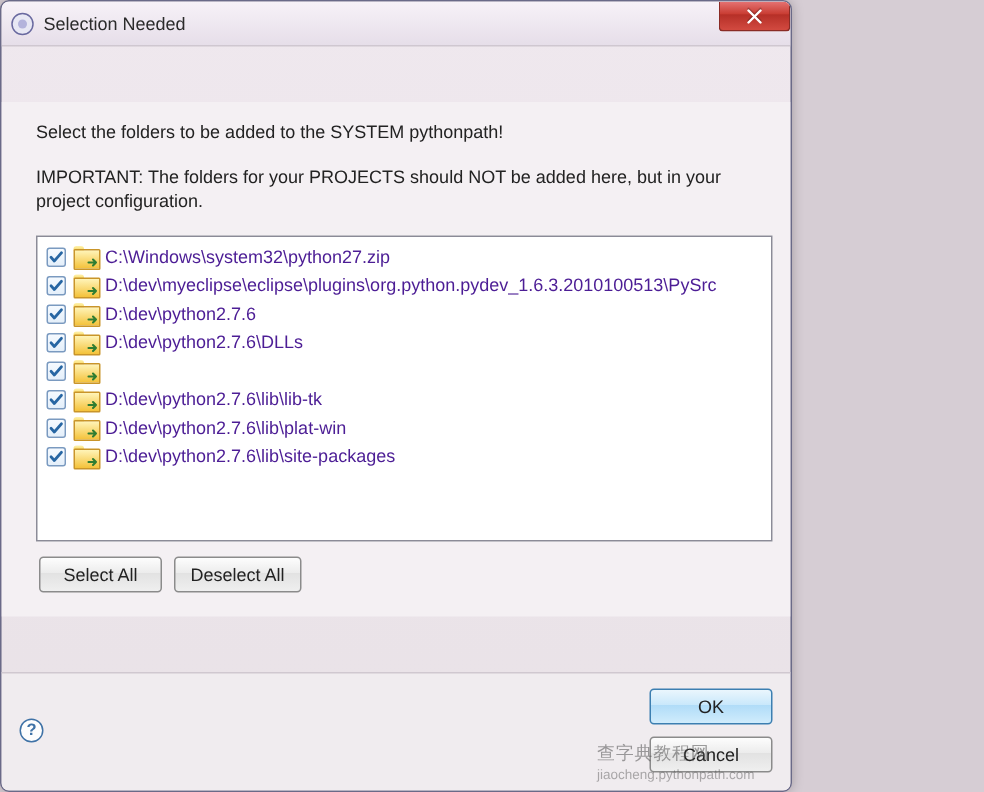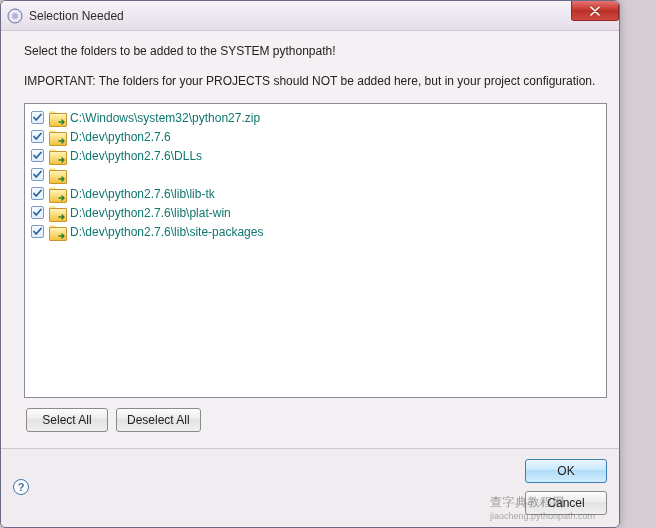--- a/index.html
+++ b/index.html
@@ -5,28 +5,29 @@
   * { box-sizing: border-box; }
   html, body {
     margin: 0; padding: 0;
     width: 656px; height: 528px;
     font-family: "Segoe UI", Tahoma, sans-serif;
     font-size: 12px;
     background: #d6cdd4;
     overflow: hidden;
   }
   .window {
-    width: 620px; height: 528px;
+    width: 528px; height: 528px;
     background: linear-gradient(#efe8ee,#e9e2e7);
     border: 1px solid #6a6a88;
     border-radius: 6px;
     box-shadow: 0 0 8px rgba(0,0,0,0.25);
     display: flex; flex-direction: column;
     position: relative;
     overflow: hidden;
+    gap: 37px;
   }
   .titlebar {
     height: 30px;
     background: linear-gradient(#f7f2f8,#e6dee9);
     border-bottom: 1px solid #cfc7d0;
     display: flex; align-items: center;
     padding: 0 6px;
     position: relative;
   }
   .titlebar .appicon {
@@ -101,21 +102,21 @@
     position: absolute; left: 0; top: 2px;
     width: 16px; height: 12px;
     background: linear-gradient(#fff4b8,#f4c23a);
     border: 0.5px solid #c9952a;
     border-radius: 1px;
   }
   .foldericon .arrow {
     position: absolute; right: -1px; bottom: -1px;
     width: 8px; height: 8px;
   }
-  .path { color: #0f766e; font-size: 12px; }
+  .path { color: #4c1d95; font-size: 12px; }
   .selectbtns {
     display: flex; 
     gap: 8px;
     padding: 10px 2px 8px 2px;
   }
   .btn {
     min-width: 82px; height: 24px;
     background: linear-gradient(#fdfdfd,#ececec 45%,#e2e2e2 46%,#efefef);
     border: 1px solid #8b8b8b;
     border-radius: 3px;
@@ -207,20 +208,35 @@
               <path d="M2 5.5 L4.2 8 L9 2.5" fill="none" stroke="#2766a3" stroke-width="1.8" stroke-linecap="round" stroke-linejoin="round"></path>
             </svg>
           </span>
           <span class="foldericon">
             <span class="tab"></span>
             <span class="body"></span>
             <svg class="arrow" width="8" height="8" viewBox="0 0 8 8">
               <path d="M1 4 H6 M4 2 L6 4 L4 6" fill="none" stroke="#2f7d32" stroke-width="1.4" stroke-linecap="round" stroke-linejoin="round"></path>
             </svg>
           </span>
+          <span class="path">D:\dev\myeclipse\eclipse\plugins\org.python.pydev_1.6.3.2010100513\PySrc</span>
+        </div>
+        <div class="row">
+          <span class="checkbox">
+            <svg width="11" height="11" viewBox="0 0 11 11">
+              <path d="M2 5.5 L4.2 8 L9 2.5" fill="none" stroke="#2766a3" stroke-width="1.8" stroke-linecap="round" stroke-linejoin="round"></path>
+            </svg>
+          </span>
+          <span class="foldericon">
+            <span class="tab"></span>
+            <span class="body"></span>
+            <svg class="arrow" width="8" height="8" viewBox="0 0 8 8">
+              <path d="M1 4 H6 M4 2 L6 4 L4 6" fill="none" stroke="#2f7d32" stroke-width="1.4" stroke-linecap="round" stroke-linejoin="round"></path>
+            </svg>
+          </span>
           <span class="path">D:\dev\python2.7.6</span>
         </div>
         <div class="row">
           <span class="checkbox">
             <svg width="11" height="11" viewBox="0 0 11 11">
               <path d="M2 5.5 L4.2 8 L9 2.5" fill="none" stroke="#2766a3" stroke-width="1.8" stroke-linecap="round" stroke-linejoin="round"></path>
             </svg>
           </span>
           <span class="foldericon">
             <span class="tab"></span>

